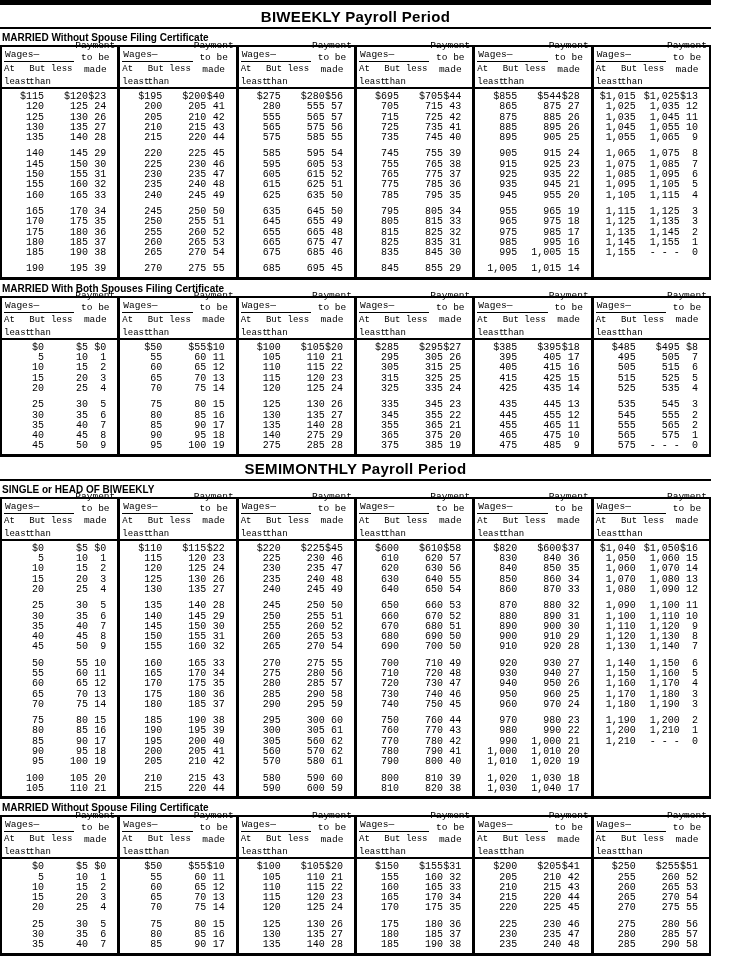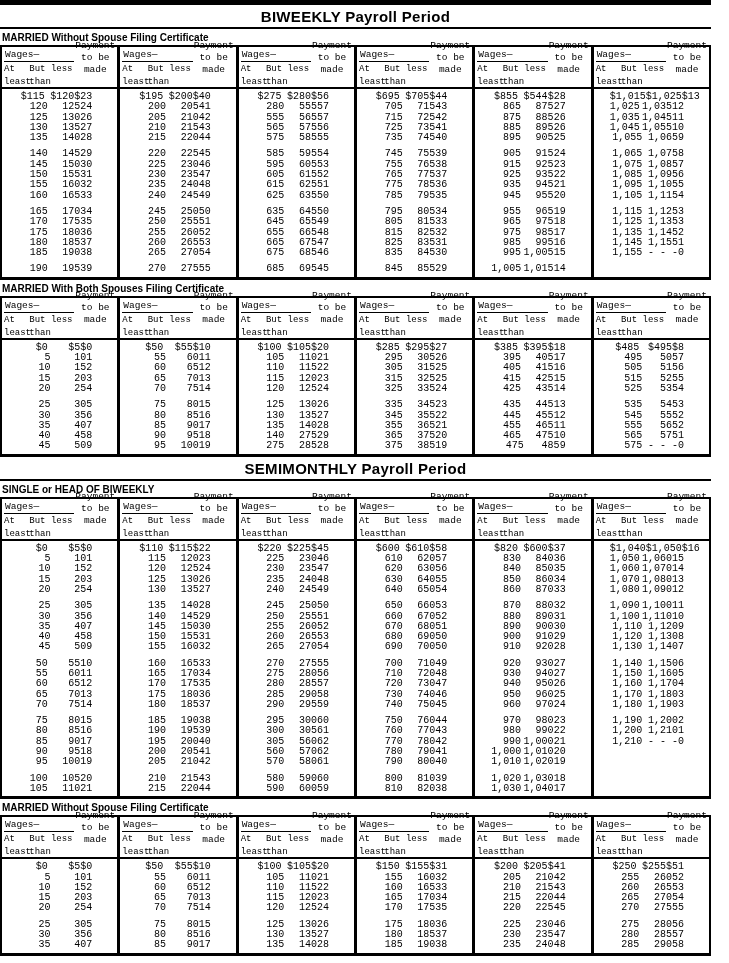--- a/index.html
+++ b/index.html
@@ -14,21 +14,21 @@
   .group + .group{border-left:3px solid #000;}
   .ghead{border-bottom:2px solid #000;display:flex;height:42px;box-sizing:border-box;
          padding:1px 1px 0 2px;}
   .wcol{flex:1;display:flex;flex-direction:column;min-width:0;}
   .wages{font-size:9.5px;border-bottom:1px solid #000;padding:1px 0 1px 1px;}
   .subcols{display:flex;font-size:9px;padding-top:1px;line-height:13px;}
   .al{width:36%;}
   .bl{width:64%;text-align:left;}
   .pcol{width:42px;font-size:9.5px;line-height:12px;text-align:center;display:flex;
         align-items:center;justify-content:center;padding-bottom:20px;}
-  .gbody{padding:3px 16px 2px;flex:1;}
+  .gbody{padding:3px 2px 2px;flex:1;}
   .block + .block{margin-top:6px;}
   .row{display:flex;font-size:10px;line-height:10.3px;height:10.3px;}
   .c0{width:40px;text-align:right;white-space:pre;}
   .c1{width:44px;text-align:right;white-space:pre;}
   .c2{flex:1;text-align:right;padding-right:9px;white-space:pre;}
 </style>
 </head>
 <body>
 
 <div class="page">

